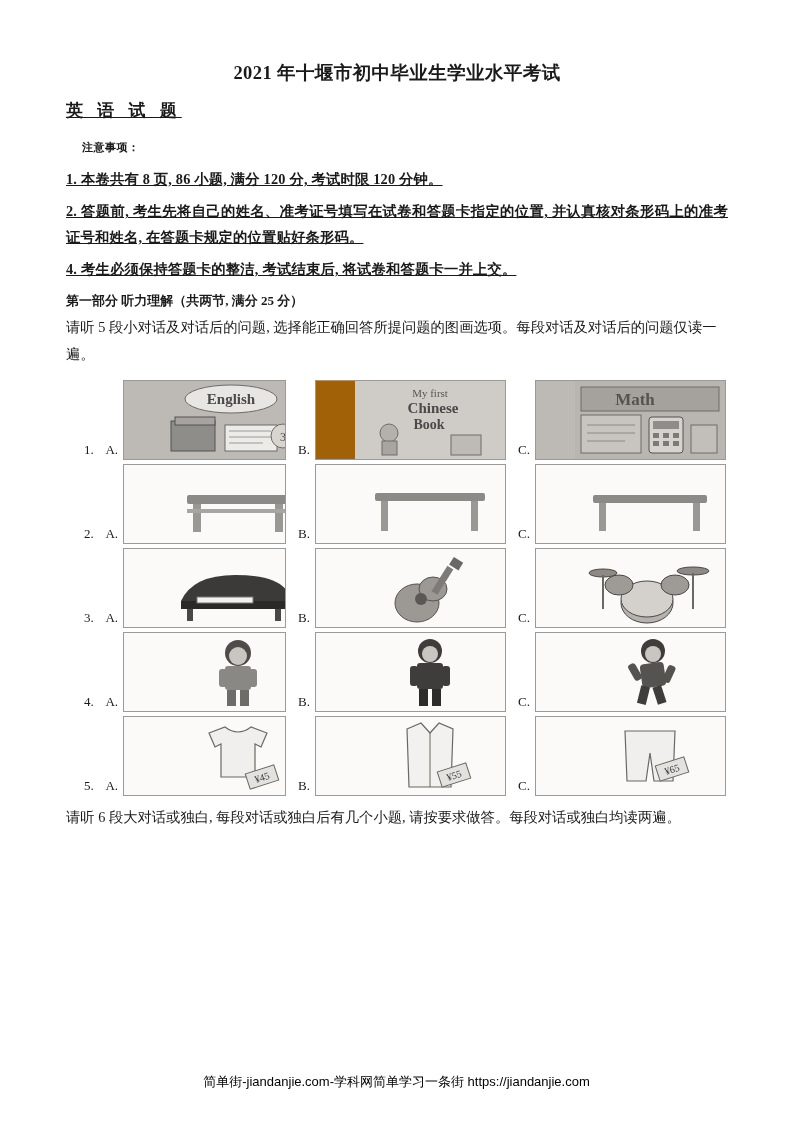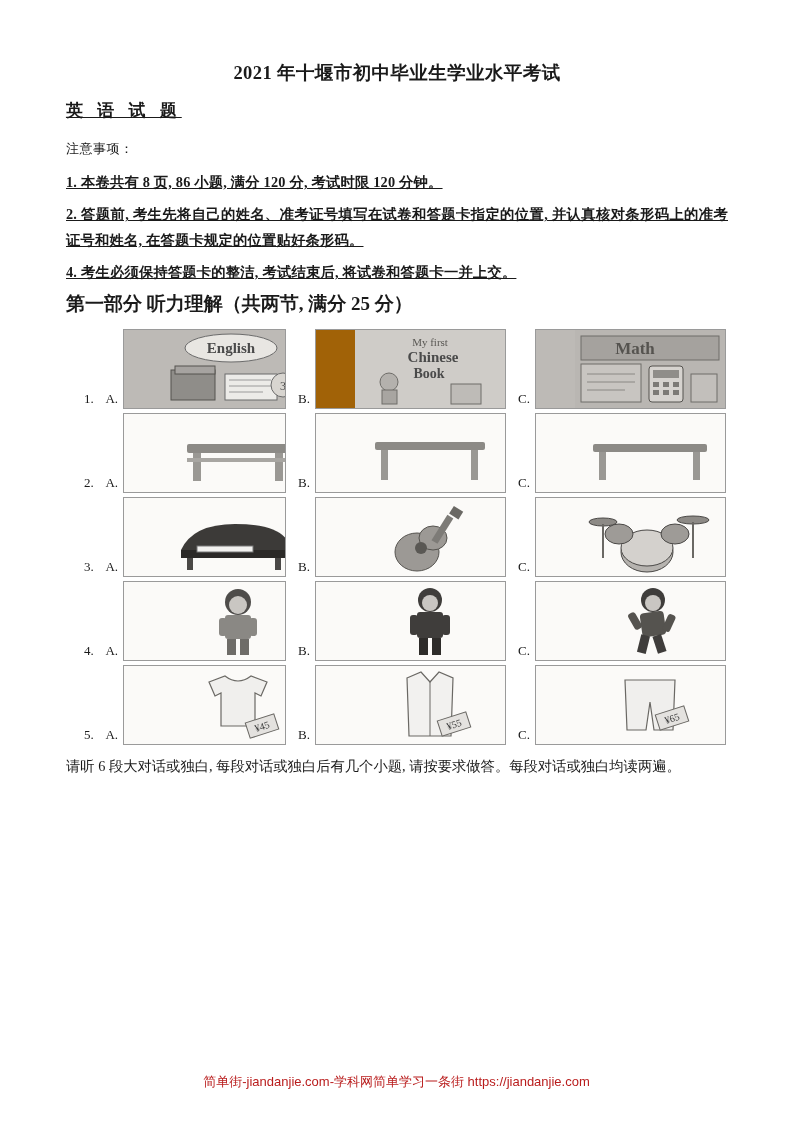--- a/index.html
+++ b/index.html
@@ -37,38 +37,38 @@
   }
   .title-sub {
     text-align: left;
     font-size: 17px;
     font-weight: bold;
     letter-spacing: 5px;
     margin: 0 0 18px 0;
     text-decoration: underline;
   }
   .notice-head {
-    font-size: 13px;
-    font-weight: normal;
-    margin: 0 0 11px 0;
+    font-size: 11px;
+    font-weight: bold;
+    margin: 0 0 11px 16px;
     letter-spacing: 0.5px;
   }
   .para {
     font-size: 14.3px;
     line-height: 26px;
     margin: 0 0 6px 0;
     text-align: justify;
     letter-spacing: 0.2px;
     text-decoration: underline;
   }
   .para.bold {
     font-weight: bold;
   }
   .section-line {
-    font-size: 19px;
+    font-size: 13px;
     line-height: 26px;
     margin: 0;
     font-weight: bold;
   }
   .normal-line {
     font-size: 14.3px;
     line-height: 27px;
     margin: 0;
   }
 
@@ -113,40 +113,41 @@
 
   svg { display: block; }
 
   .footer {
     position: absolute;
     left: 0;
     top: 1073px;
     width: 793px;
     text-align: center;
     font-size: 13px;
-    color: #b91c1c;
+    color: #000000;
     font-family: "Liberation Sans", sans-serif;
   }
 </style>
 </head>
 <body>
 
 <div class="page">
   <div class="content">
 
     <div class="title-main">2021 年十堰市初中毕业生学业水平考试</div>
     <div class="title-sub">英 语 试 题</div>
 
     <div class="notice-head">注意事项：</div>
 
     <div class="para bold">1. 本卷共有 8 页, 86 小题, 满分 120 分, 考试时限 120 分钟。</div>
     <div class="para bold">2. 答题前, 考生先将自己的姓名、准考证号填写在试卷和答题卡指定的位置, 并认真核对条形码上的准考证号和姓名, 在答题卡规定的位置贴好条形码。</div>
     <div class="para bold">4. 考生必须保持答题卡的整洁, 考试结束后, 将试卷和答题卡一并上交。</div>
 
     <div class="section-line">第一部分  听力理解（共两节, 满分 25 分）</div>
+    <div class="normal-line">请听 5 段小对话及对话后的问题, 选择能正确回答所提问题的图画选项。每段对话及对话后的问题仅读一遍。</div>
 
     <div class="pic-block">
 
       <div class="pic-row">
         <div class="pic-cell">
           <span class="pic-label">1.</span>
           <span class="pic-label narrow">A.</span>
           <div class="pic-frame gray-dark">
             <svg width="150" height="78" viewBox="0 0 150 78">
               <rect x="0" y="0" width="150" height="78" fill="#bdbab6"></rect>

